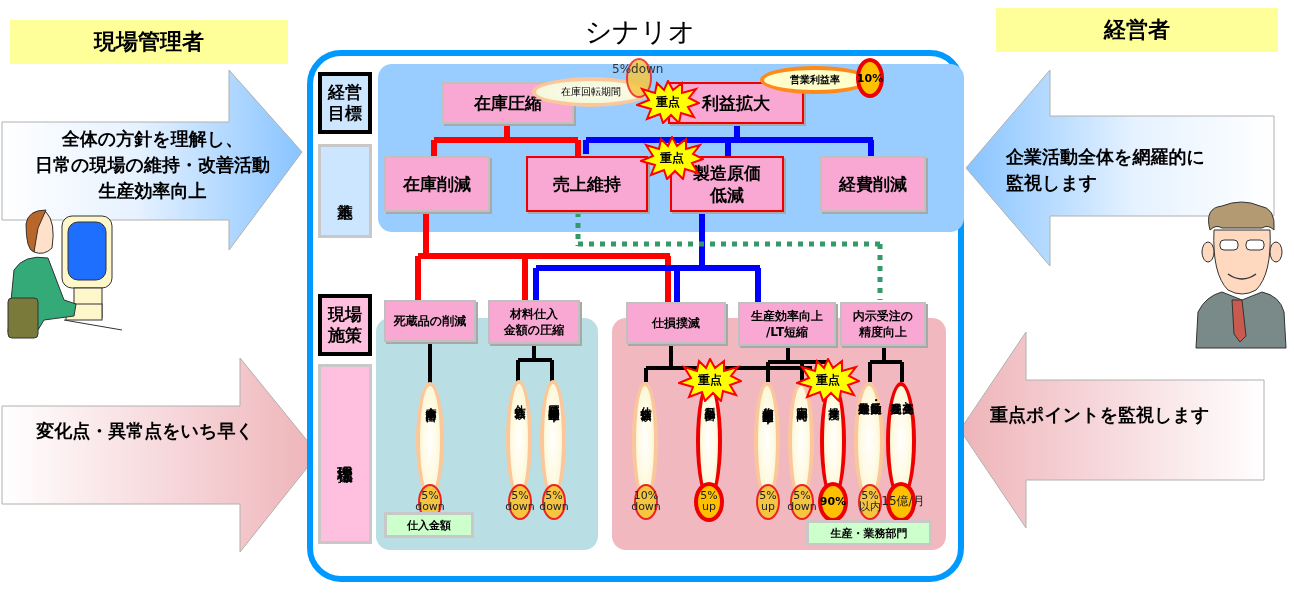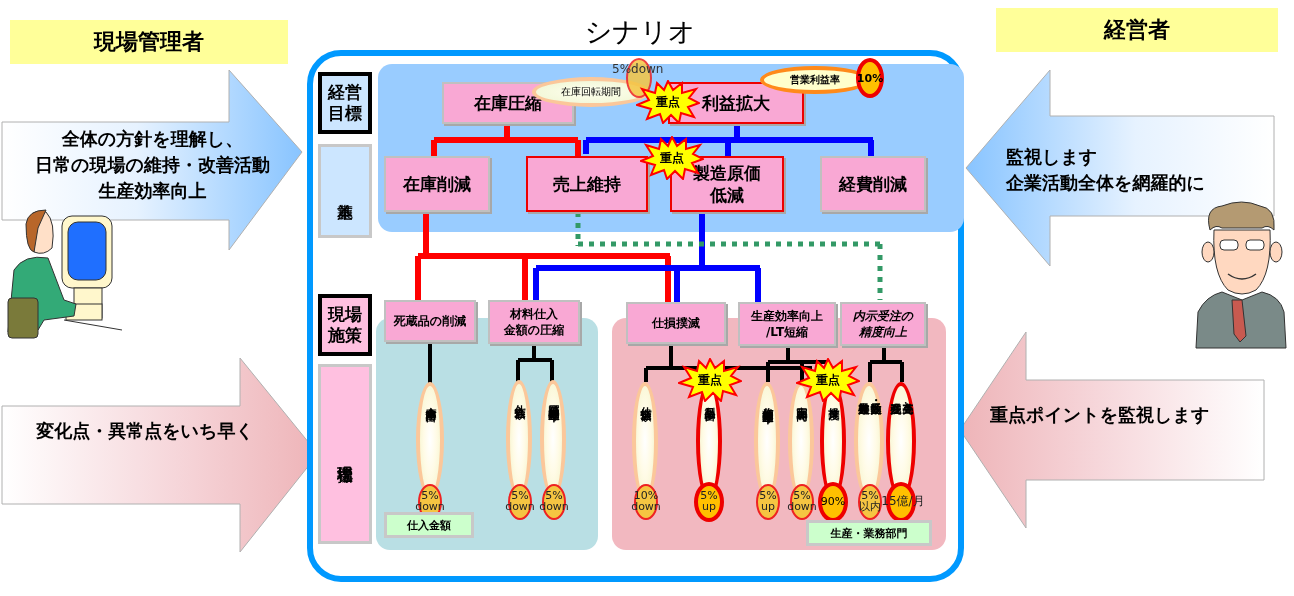--- a/index.html
+++ b/index.html
@@ -30,21 +30,21 @@
   .pill { border-radius:50%; box-sizing:border-box;
           background:radial-gradient(ellipse at 50% 50%, #ffffff 0%, #fffbe6 45%, #f3f3c8 100%);
           border:4px solid #fbc79a; display:flex; justify-content:center; }
   .pill.hot { border:4px solid #ee0000; }
   .pill .vt { writing-mode:vertical-rl; font-size:11px; font-weight:bold; letter-spacing:1px; padding-top:12px; line-height:12px; }
   .pill .vt2 { display:flex; flex-direction:row-reverse; gap:0; padding-top:8px; }
   .pill .vt2 span { writing-mode:vertical-rl; font-size:11px; font-weight:bold; line-height:12px; }
   .target { border-radius:50%; background:#f5c542; border:2px solid #ee2222; box-sizing:border-box; }
   .target.hot { background:#ffc000; border:4px solid #ee0000; }
   .tgt-txt { font-size:11px; text-align:center; line-height:11px; color:#222; }
-  .tgt-txt.bold { font-weight:normal; color:#000; }
+  .tgt-txt.bold { font-weight:bold; color:#000; }
   .dept { background:#ccffcc; border:3px solid #c8c8c8; font-size:11px; font-weight:bold;
           display:flex; align-items:center; justify-content:center; box-sizing:border-box; }
   .burst { display:flex; align-items:center; justify-content:center; }
   .burst span { position:relative; font-size:12px; font-weight:bold; z-index:2; }
   .burst svg { position:absolute; left:0; top:0; }
   .kpi-oval { border-radius:50%; box-sizing:border-box; display:flex; align-items:center; justify-content:center; }
 </style>
 </head>
 <body>
 
@@ -102,22 +102,22 @@
   <path d="M28,22 Q20,0 42,4 Q52,14 48,40 Q40,48 30,44 Z" fill="#ffe0c8" stroke="#333"></path>
   <path d="M22,16 Q24,2 42,2 L34,20 L30,44 Q22,42 22,16 Z" fill="#b8662a" stroke="#333"></path>
   <path d="M10,62 Q20,46 44,50 L60,92 L72,96 L70,108 L40,112 L34,122 L4,124 Z" fill="#33aa77" stroke="#333"></path>
   <rect x="4" y="90" width="30" height="40" rx="4" fill="#7a7a3a" stroke="#333"></rect>
 </svg>
 
 <svg class="abs" style="left:964px;top:68px;" width="312" height="204">
   <polygon points="310,48 86,48 86,2 2,100 86,198 86,148 310,148" fill="url(#gBlueL)" stroke="#b0b0b0" stroke-width="1"></polygon>
 </svg>
 <div class="abs arrow-text" style="left:1006px;top:144px;width:270px;">
+  <div>企業活動全体を網羅的に</div>
   <div>監視します</div>
-  <div>企業活動全体を網羅的に</div>
 </div>
 
 <svg class="abs" style="left:958px;top:330px;" width="320" height="212">
   <polygon points="306,50 68,50 68,2 2,100 68,198 68,150 306,150" fill="url(#gPinkL)" stroke="#b0b0b0" stroke-width="1"></polygon>
 </svg>
 <div class="abs arrow-text" style="left:990px;top:402px;width:290px;">
   <div>重点ポイントを監視します</div>
 </div>
 
 <svg class="abs" style="left:1192px;top:200px;" width="100" height="154">
@@ -272,21 +272,21 @@
 </div>
 <div class="abs node small" style="left:626px;top:302px;width:100px;height:42px;">
     <span>仕損撲滅</span>
   </div>
 <div class="abs node small" style="left:738px;top:302px;width:98px;height:44px;">
   <div>
       <div>生産効率向上</div>
       <div>/LT短縮</div>
     </div>
 </div>
-<div class="abs node small" style="left:840px;top:302px;width:86px;height:44px;font-style:italic;">
+<div class="abs node small" style="left:840px;top:302px;width:86px;height:44px;">
   <div>
       <div>内示受注の</div>
       <div>精度向上</div>
     </div>
 </div>
 
 <div class="abs pill" style="left:416px;top:382px;width:28px;height:116px;">
     <span class="vt">倉庫内滞留</span>
   </div>
 <div class="abs pill" style="left:506px;top:380px;width:26px;height:118px;">

